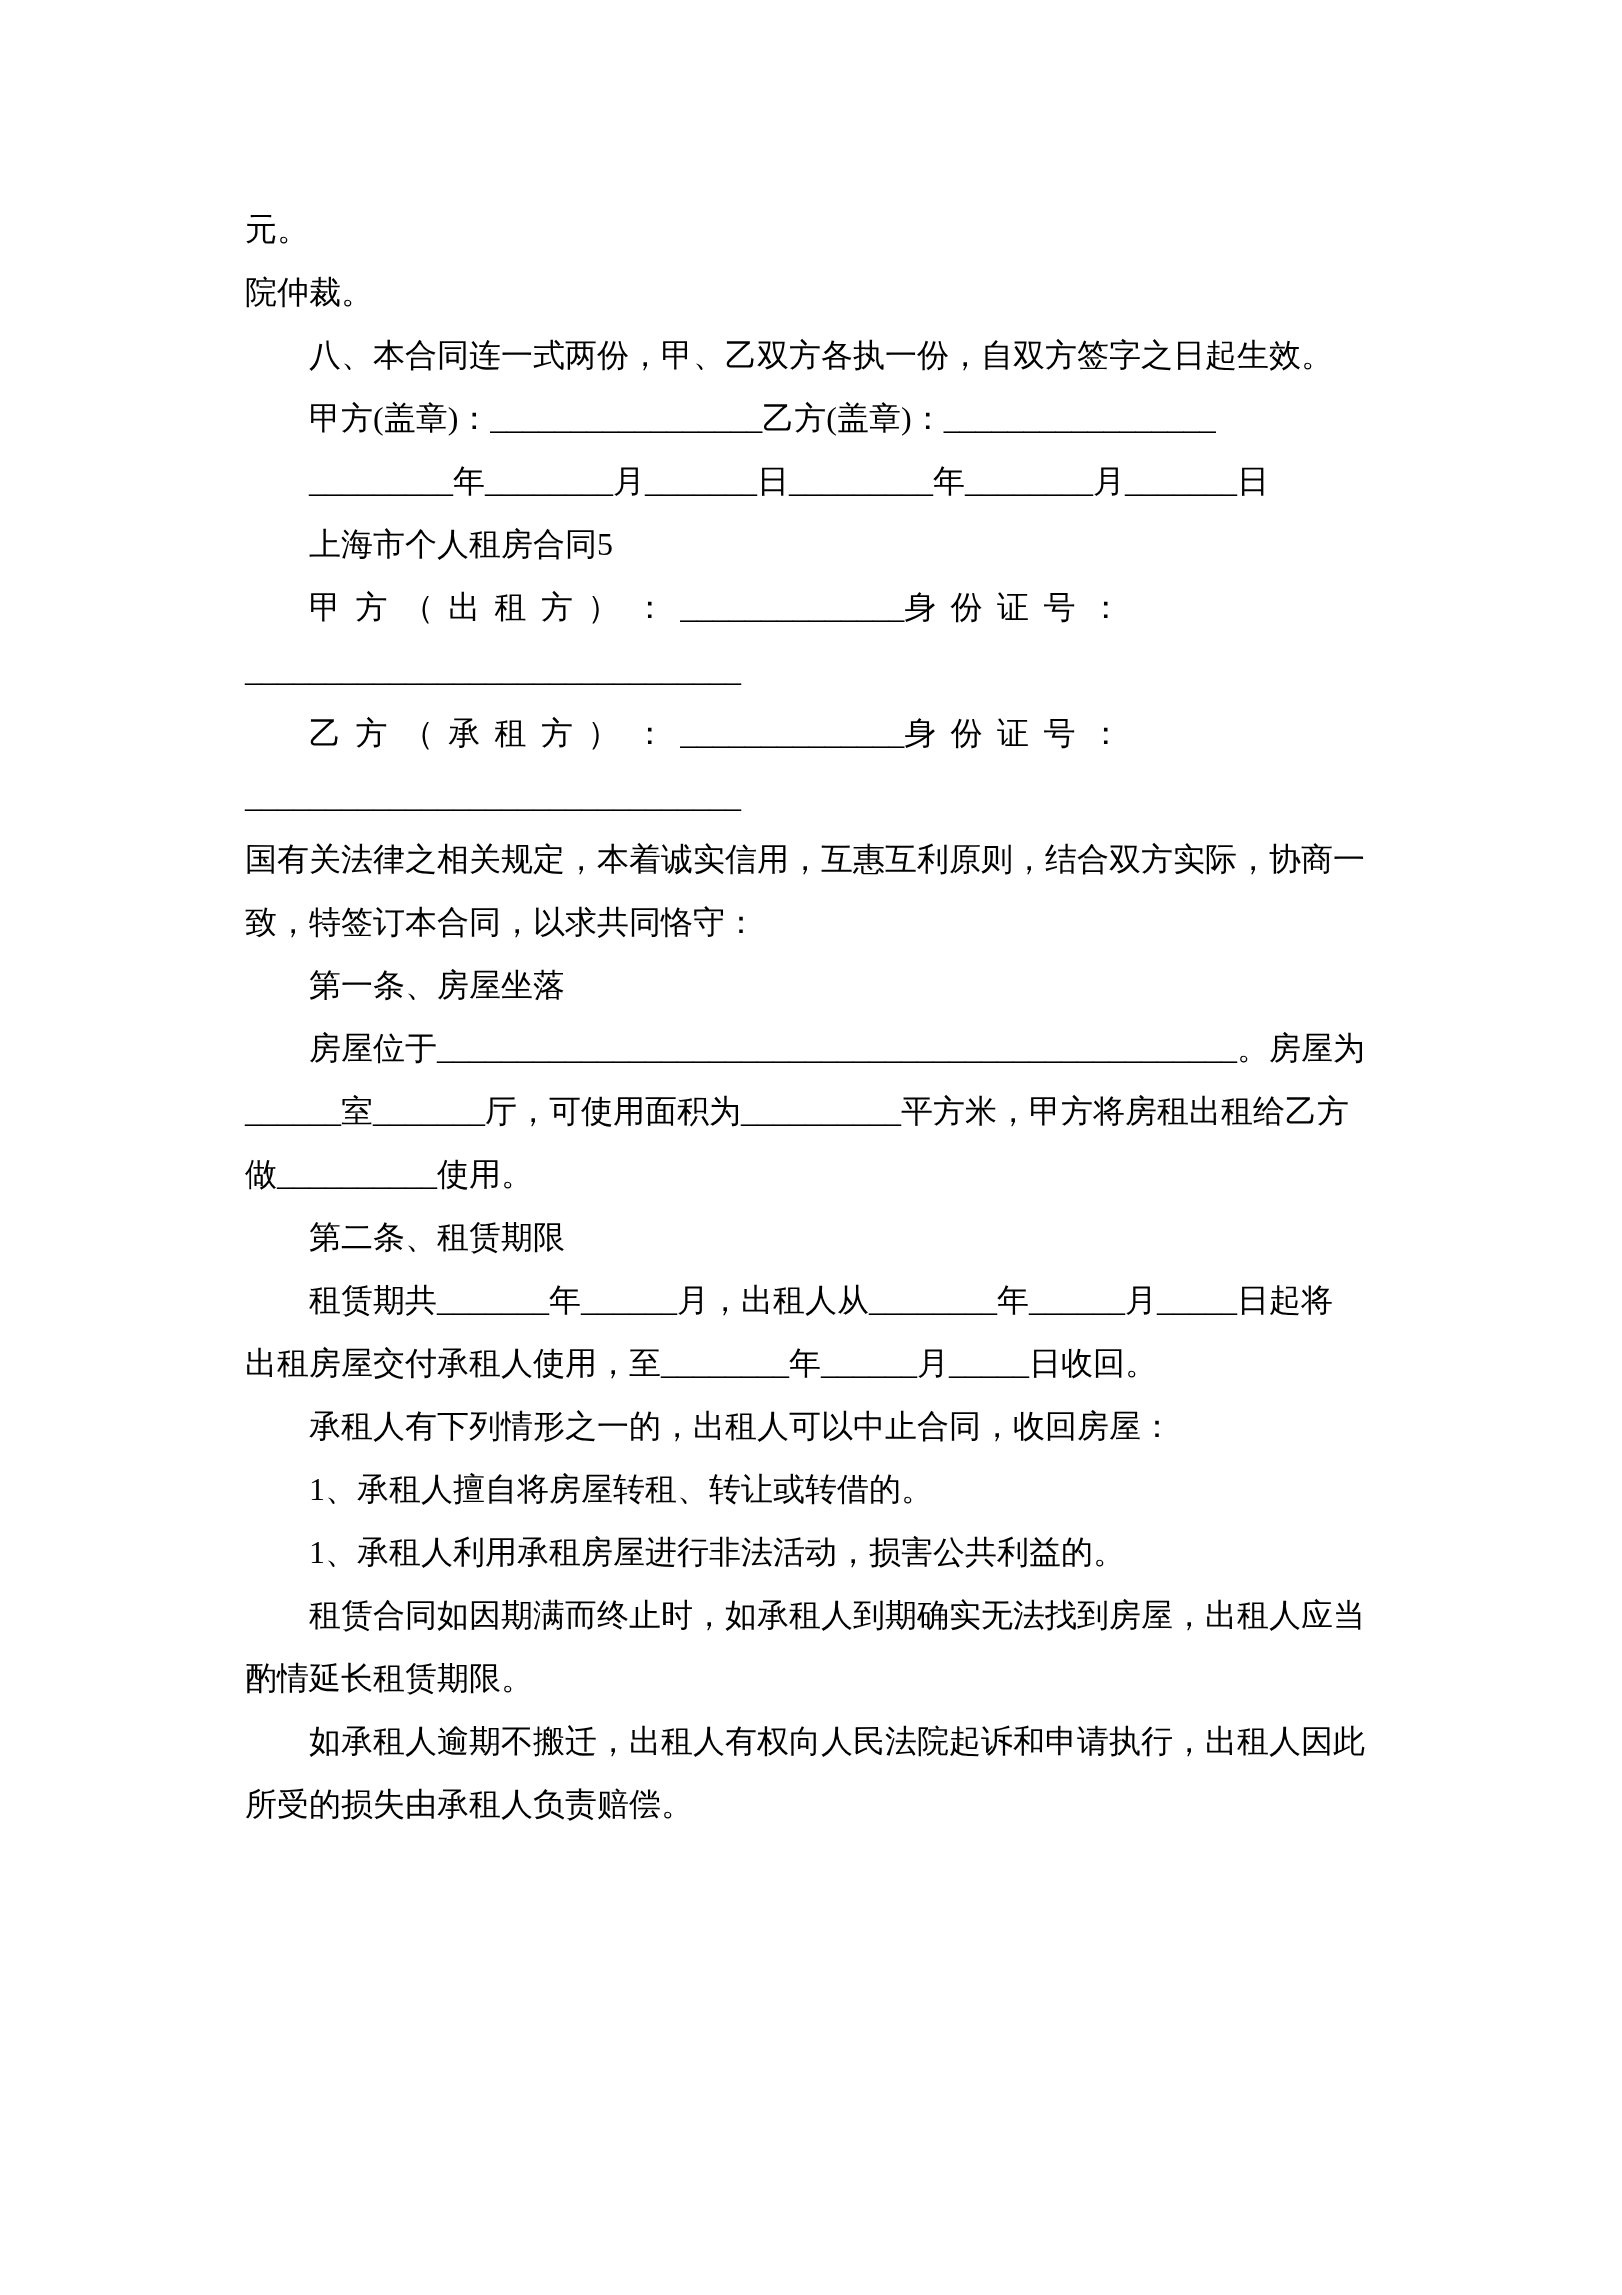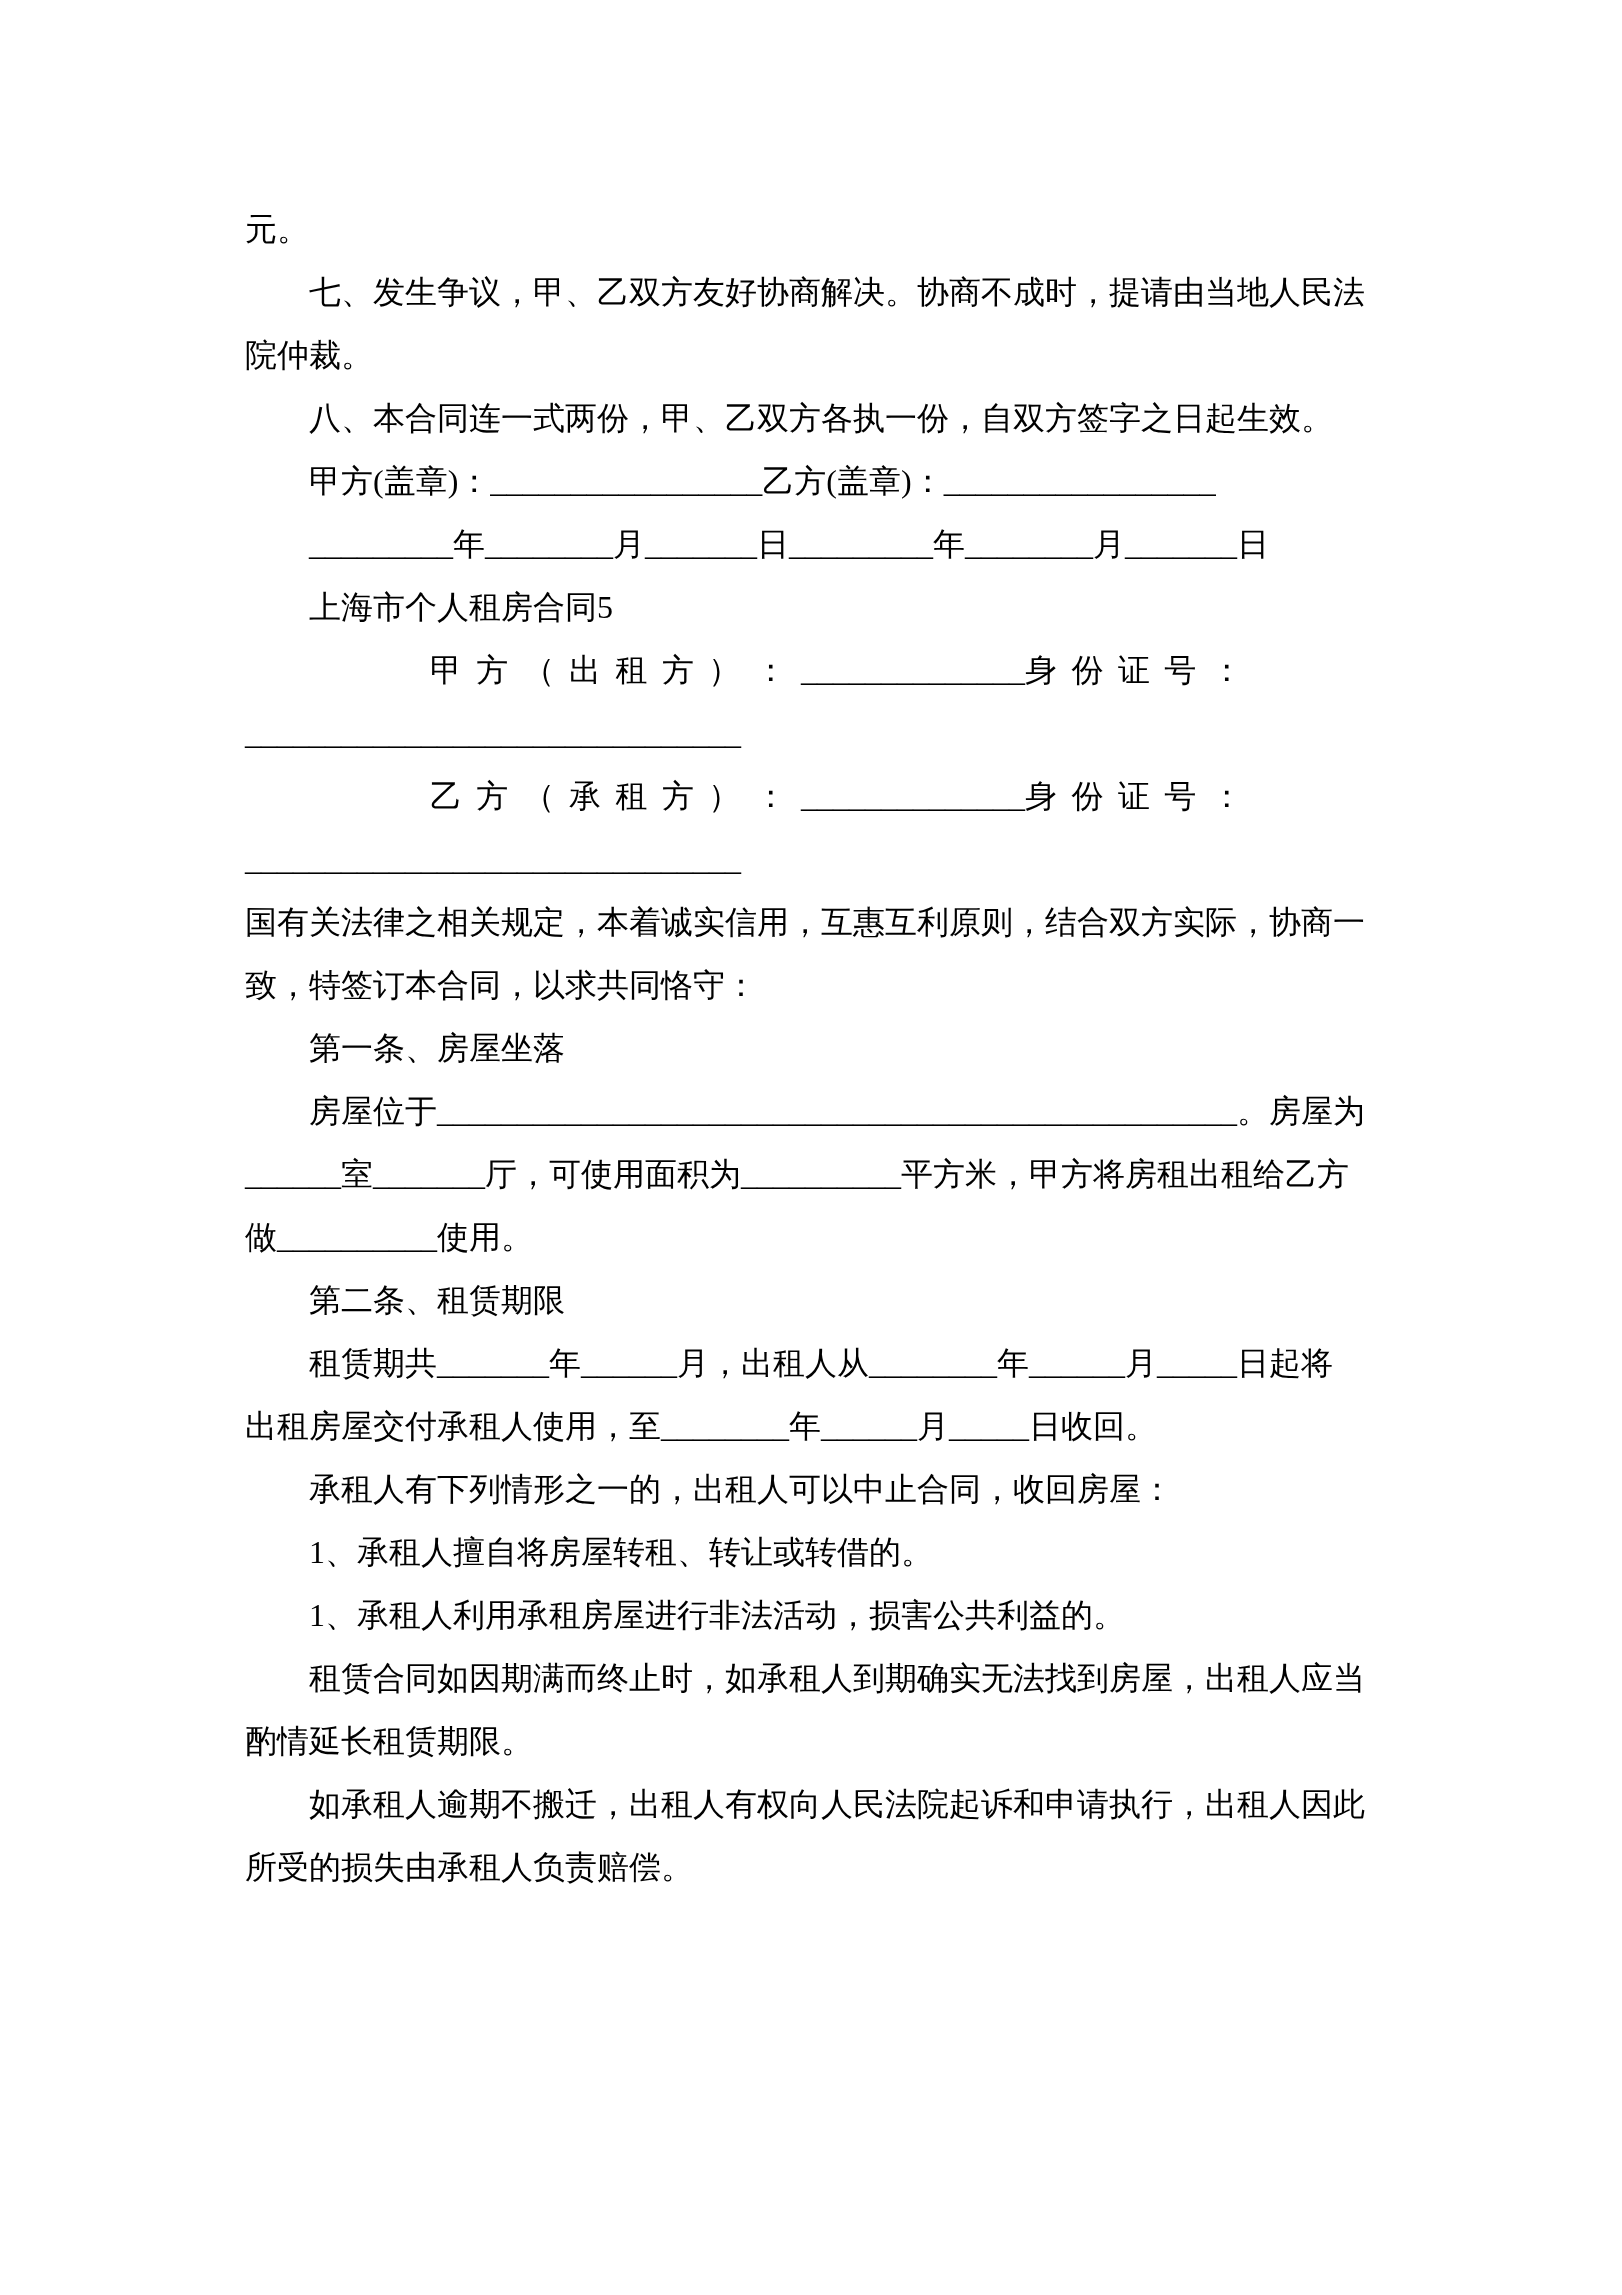--- a/index.html
+++ b/index.html
@@ -25,40 +25,39 @@
     white-space: nowrap;
     letter-spacing: 0;
     font-family: "Liberation Serif", "DejaVu Serif", serif;
   }
   .indent {
     padding-left: 64px; 
   }
   
   .party {
     display: flex;
-    justify-content: center;
+    justify-content: flex-start;
     align-items: baseline;
     padding-left: 64px;
   }
   .party .label {
     letter-spacing: 0.45em;
   }
   .party .fill {
     flex: 0 1 auto;
     font-style: italic;
   }
   
 </style>
 </head>
 <body>
 
 <div class="page">
   <div id="doc-body">
       <div class="line">元。</div>
-      <div class="line indent">七、发生争议，甲、乙双方友好协商解决。协商不成时，提请由当地人民法</div>
       <div class="line">院仲裁。</div>
       <div class="line indent">八、本合同连一式两份，甲、乙双方各执一份，自双方签字之日起生效。</div>
       <div class="line indent">甲方(盖章)：_________________乙方(盖章)：_________________</div>
       <div class="line indent">_________年________月_______日_________年________月_______日</div>
       <div class="line indent">上海市个人租房合同5</div>
       <div class="line party">
         <span class="label">甲方（出租方）：</span>
         <span class="fill">______________</span>
         <span class="label">身份证号：</span>
       </div>

